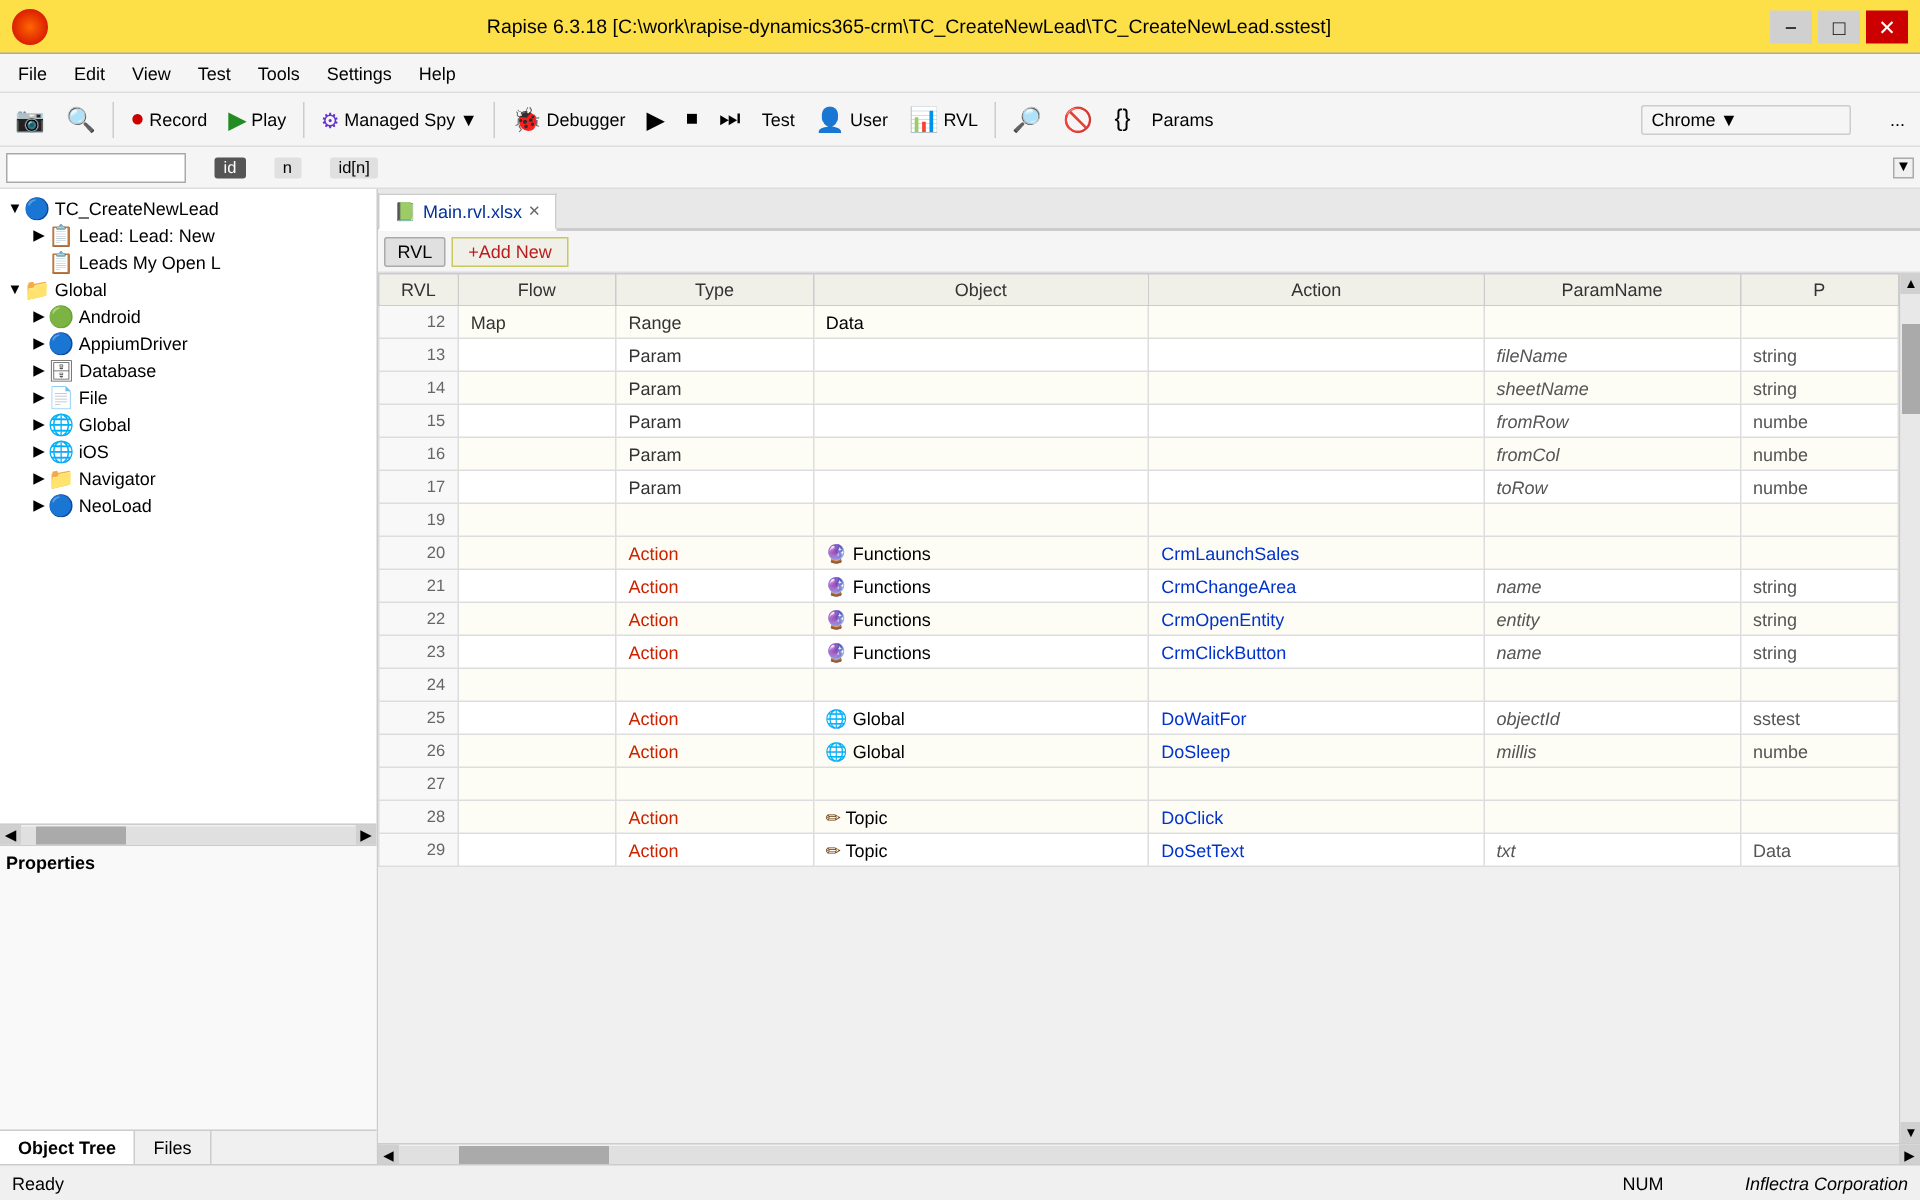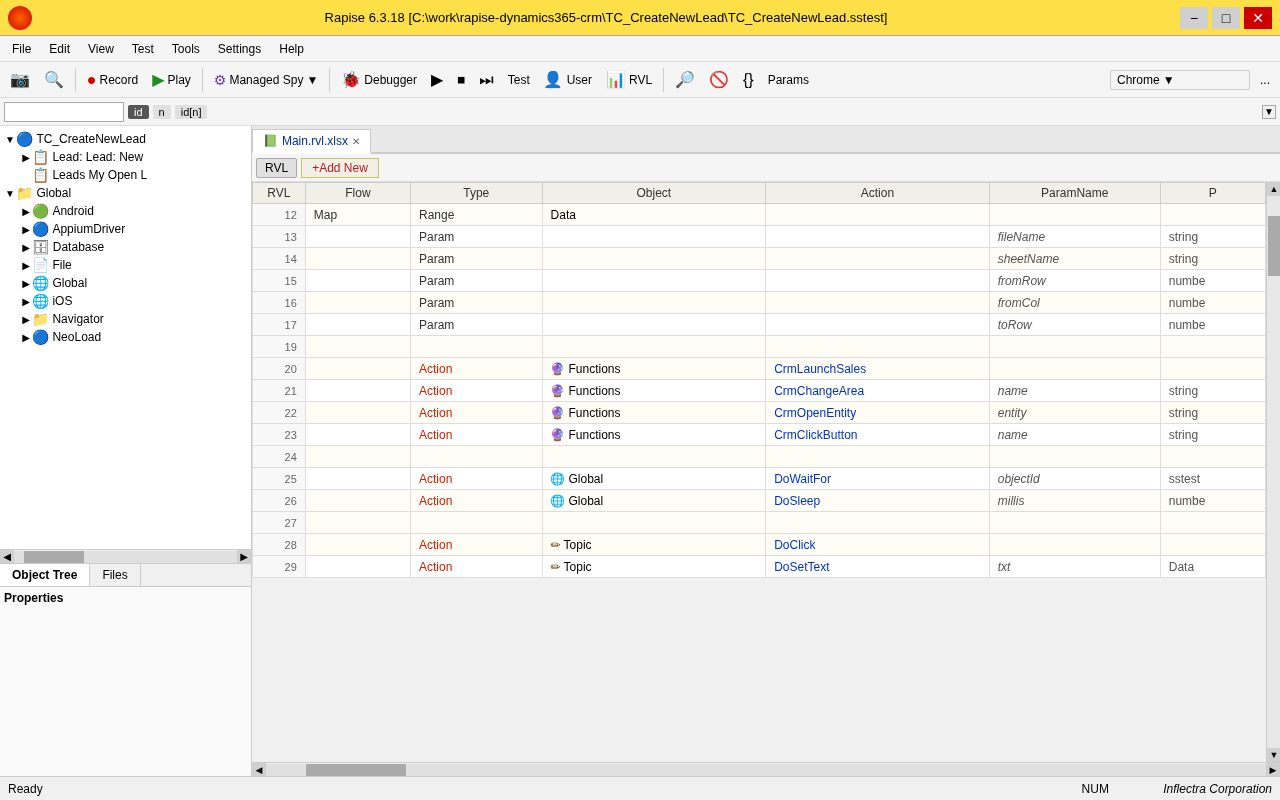--- a/index.html
+++ b/index.html
@@ -46,34 +46,34 @@
     .tb-btn {
       display: flex; align-items: center; gap: 3px;
       padding: 2px 6px; cursor: pointer; border: none; background: transparent; color: #000;
     }
     .tb-icon { font-size: 16px; }
     .tb-sep { width: 1px; height: 24px; background: #ccc; margin: 0 3px; }
     .tb-dropdown-btn {
       display: flex; align-items: center; gap: 3px; padding: 2px 6px; cursor: pointer;
       background: #f5f5f5; border: 1px solid #ccc; border-radius: 2px; min-width: 140px;
     }
-    .tb-right { margin-left: auto; display: flex; align-items: center; gap: 4px; }
+    .tb-right { margin-left: auto; display: flex; align-items: center; gap: 20px; }
     .record-dot { color: #cc0000; font-size: 16px; }
     .play-triangle { color: #228b22; font-size: 16px; }
     .managed-spy-icon { color: #6633cc; font-size: 14px; }
 
     
     #search-bar {
       background: #f5f5f5;
       height: 28px;
       display: flex;
       align-items: center;
       padding: 0 4px;
       border-bottom: 1px solid #ddd;
-      gap: 4px;
+      gap: 19px;
     }
     #search-input { width: 120px; height: 20px; border: 1px solid #aaa; padding: 1px 4px; }
     .search-tag { padding: 1px 6px; background: #555; color: white; border-radius: 2px; font-size: 11px; cursor: pointer; }
     .search-tag.light { background: #e0e0e0; color: #000; }
     #tab-scroll { margin-left: auto; width: 14px; height: 14px; border: 1px solid #aaa; cursor: pointer; background: #f0f0f0; font-size: 10px; display:flex; align-items:center; justify-content:center; }
 
     
     #main-area {
       flex: 1;
       display: flex;
@@ -436,26 +436,26 @@
       <span class="tree-label">NeoLoad</span>
     </div>
       </div>
     <div id="tree-scroll-h">
       <div class="scroll-arrow">◀</div>
       <div class="h-scroll-track">
         <div class="h-scroll-thumb"></div>
       </div>
       <div class="scroll-arrow">▶</div>
     </div>
+    <div id="properties-area">
+      <div id="properties-title">Properties</div>
+    </div>
     <div id="left-tabs">
       <div class="left-tab active">Object Tree</div>
       <div class="left-tab">Files</div>
-    </div>
-    <div id="properties-area">
-      <div id="properties-title">Properties</div>
     </div>
   </div>
 
   <div id="right-panel">
 
     <div id="tab-bar">
       <div class="editor-tab active">
         <span style="color:#228800;">📗</span>
         <span>Main.rvl.xlsx</span>
         <span class="tab-close">✕</span>

